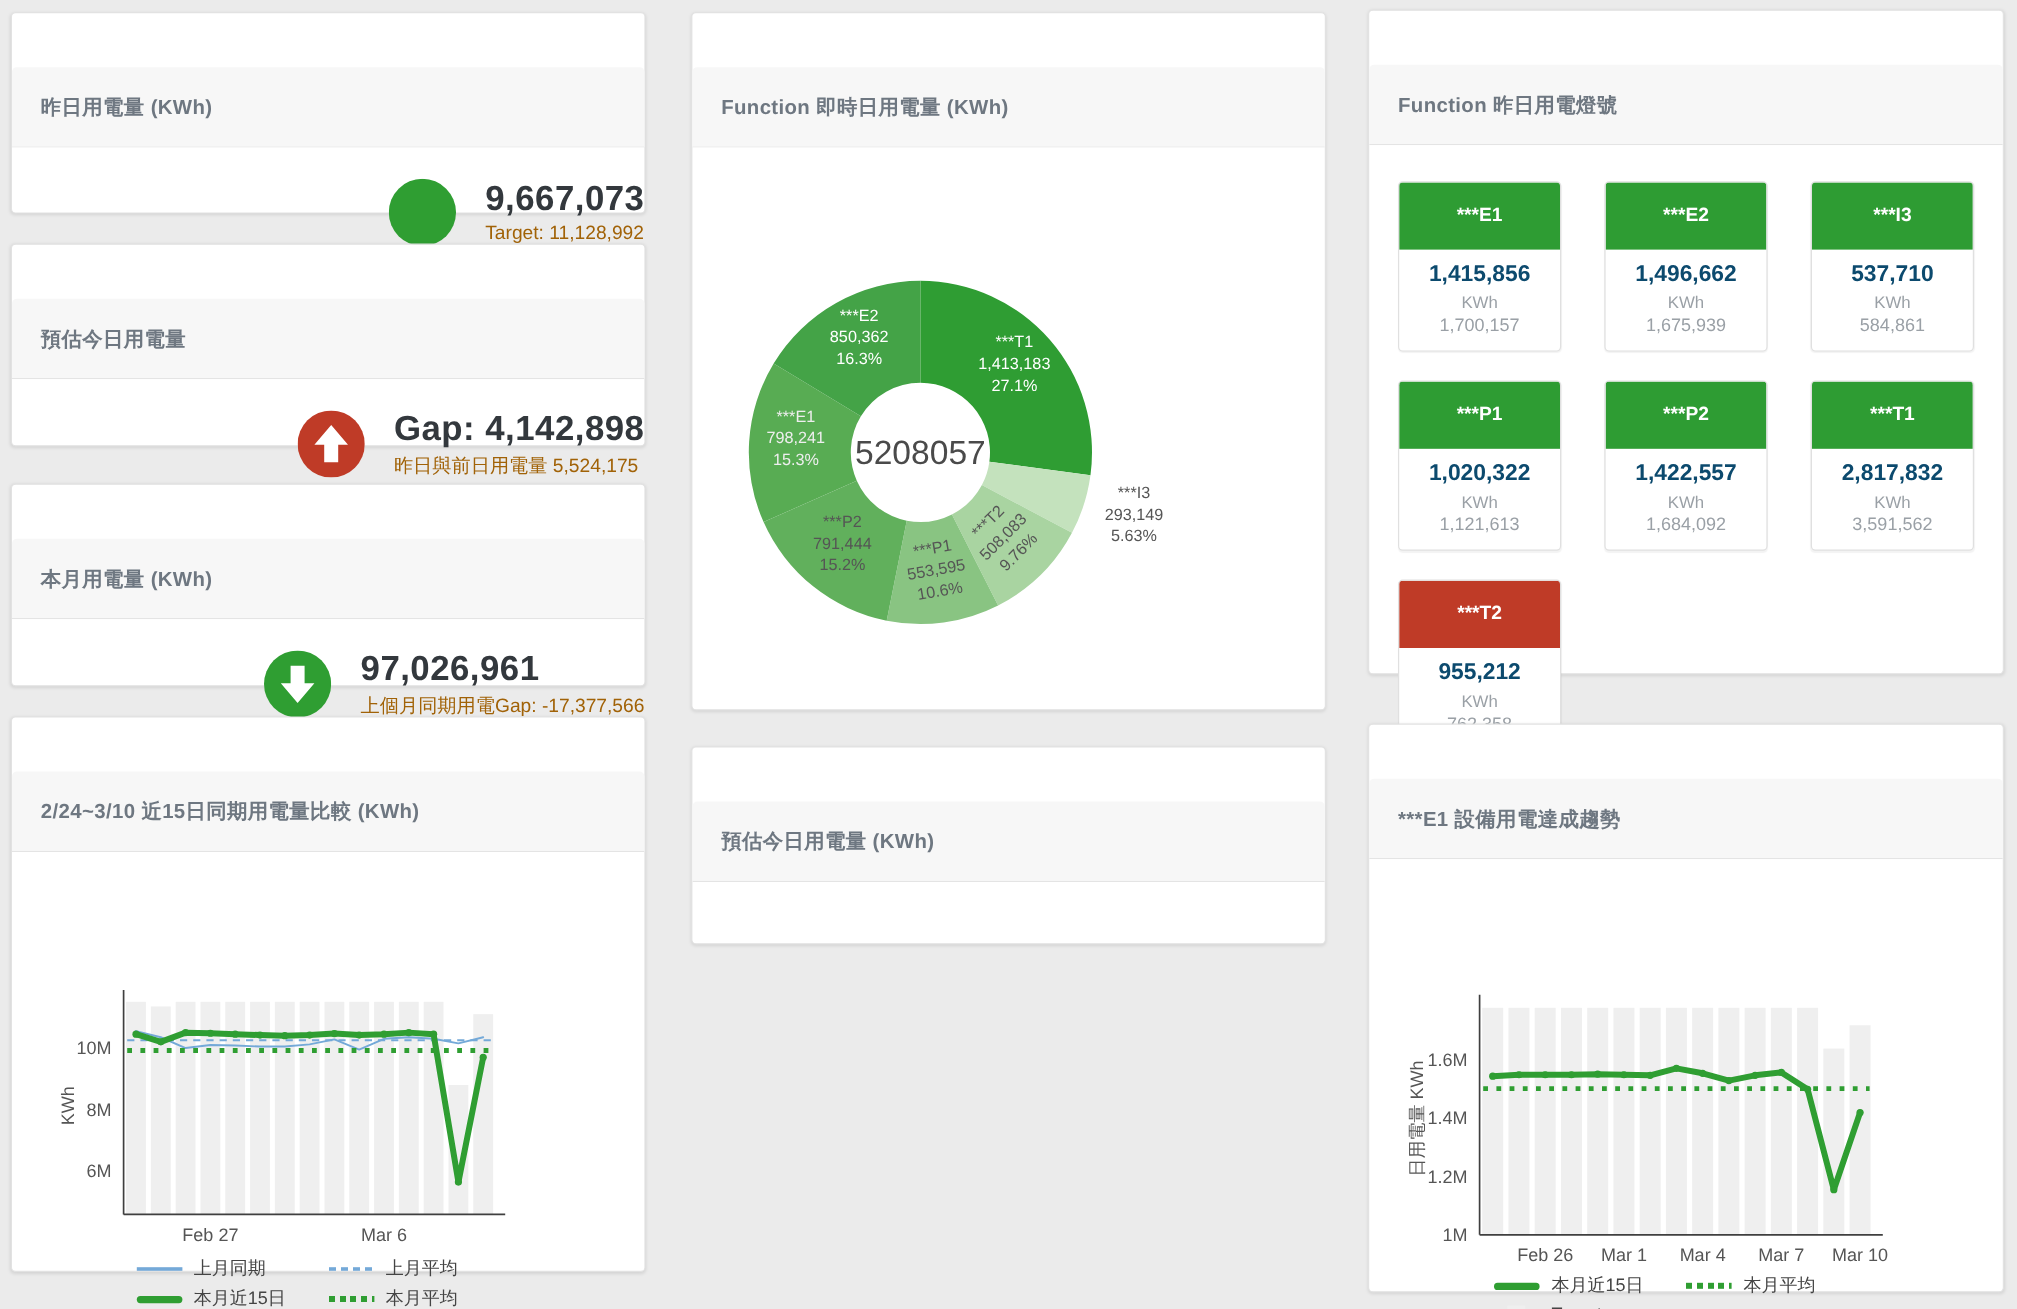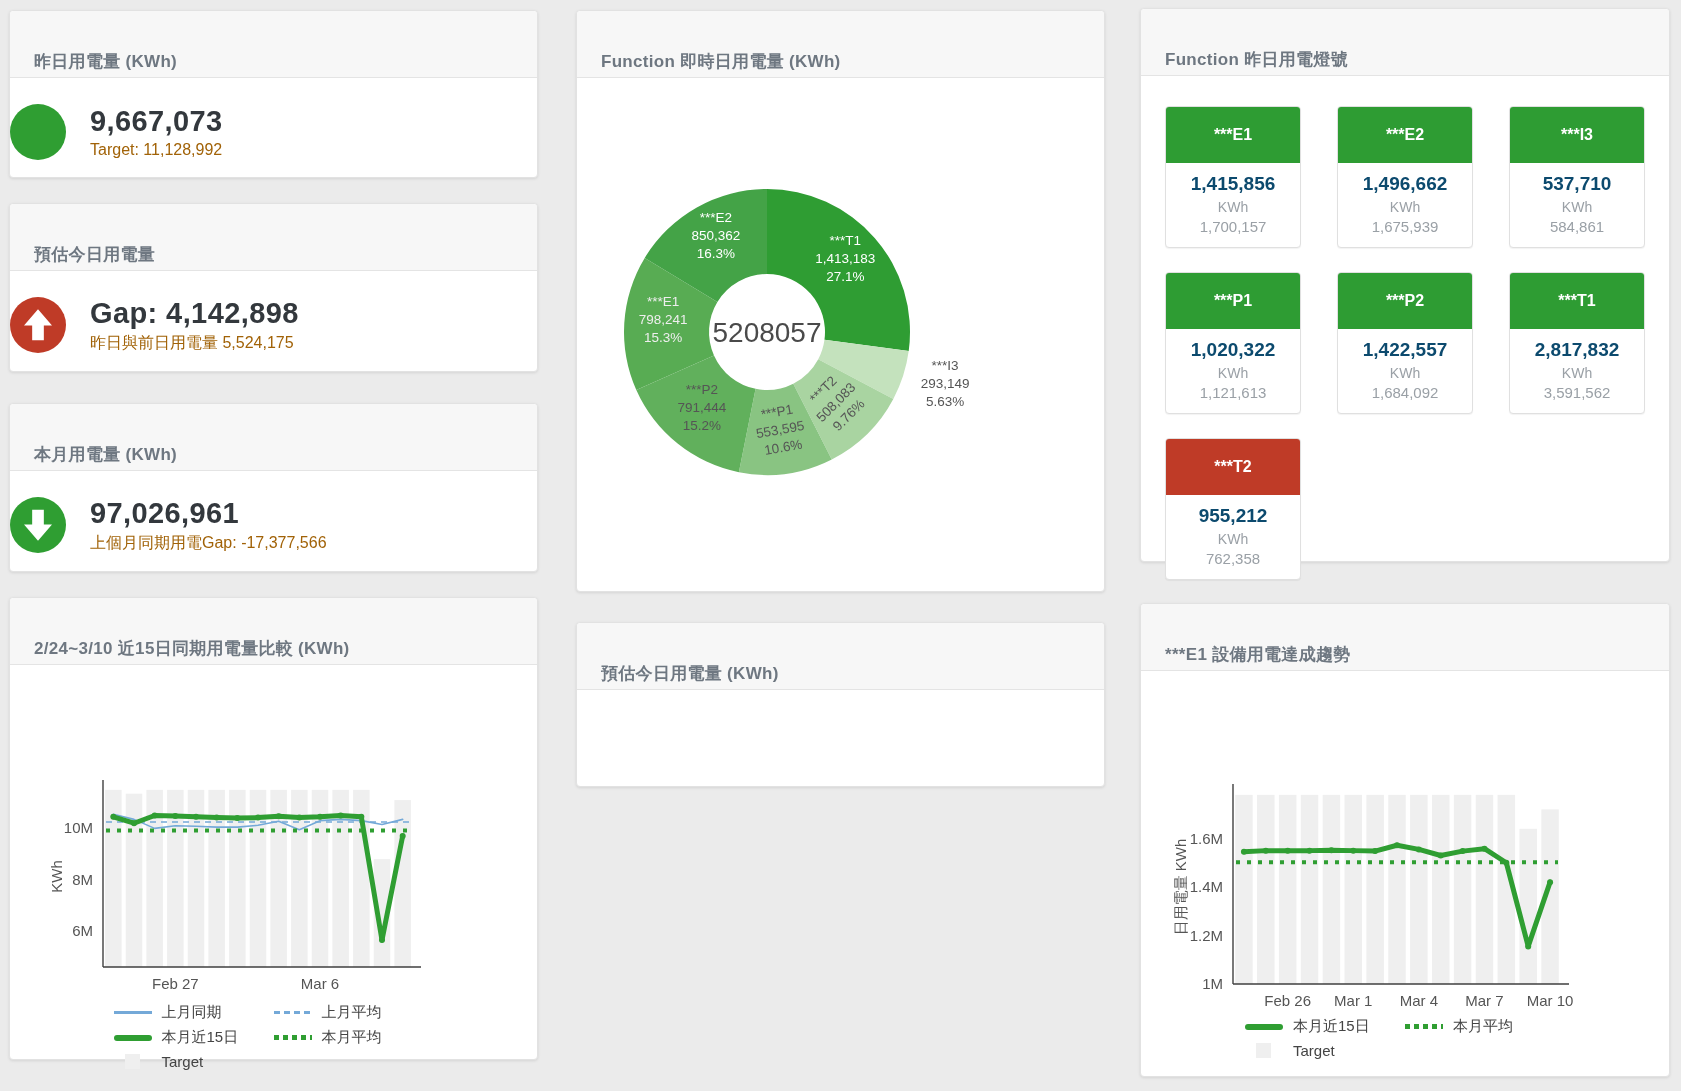--- a/index.html
+++ b/index.html
@@ -9,24 +9,24 @@
     font-family:"Liberation Sans","DejaVu Sans",sans-serif;
     color:#333;
     overflow:hidden;
   }
   .card{
     position:absolute;background:#fff;border:1px solid #e2e2e2;border-radius:4px;
     box-shadow:0 1px 3px rgba(0,0,0,.10);
   }
   .card-header{
     height:58px;background:#f7f7f7;border-bottom:1px solid #e4e4e4;
-    border-radius:4px 4px 0 0;display:flex;align-items:flex-end;padding:4px 24px;
-    font-size:17px;font-weight:bold;color:#6e7781;letter-spacing:.3px;
+    border-radius:4px 4px 0 0;display:flex;align-items:center;padding:4px 24px;
+    font-size:17px;font-weight:bold;color:#6e7781;letter-spacing:.3px;margin-top:45px;
   }
-  .kpi{display:flex;align-items:center;justify-content:flex-start;gap:24px;height:calc(100% - 59px);}
+  .kpi{display:flex;align-items:center;justify-content:flex-end;gap:24px;height:calc(100% - 59px);}
   .kpi.shift-right{justify-content:flex-end;padding-right:50px;}
   .kpi-icon svg{display:block;}
   .kpi-value{font-size:29px;font-weight:bold;color:#33383d;letter-spacing:.4px;}
   .kpi-sub{font-size:16px;color:#a16207;margin-top:3px;}
 
   
   #card-yesterday{left:9px;top:10px;width:527px;height:166px;}
   #card-diff{left:9px;top:203px;width:527px;height:167px;}
   #card-month{left:9px;top:403px;width:527px;height:167px;}
   #card-compare{left:9px;top:597px;width:527px;height:461px;}

